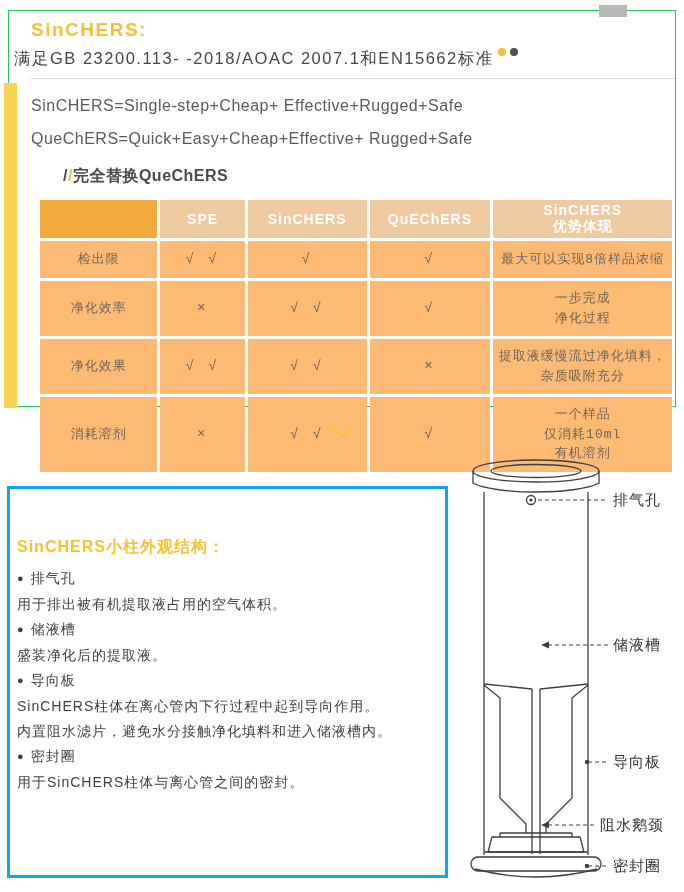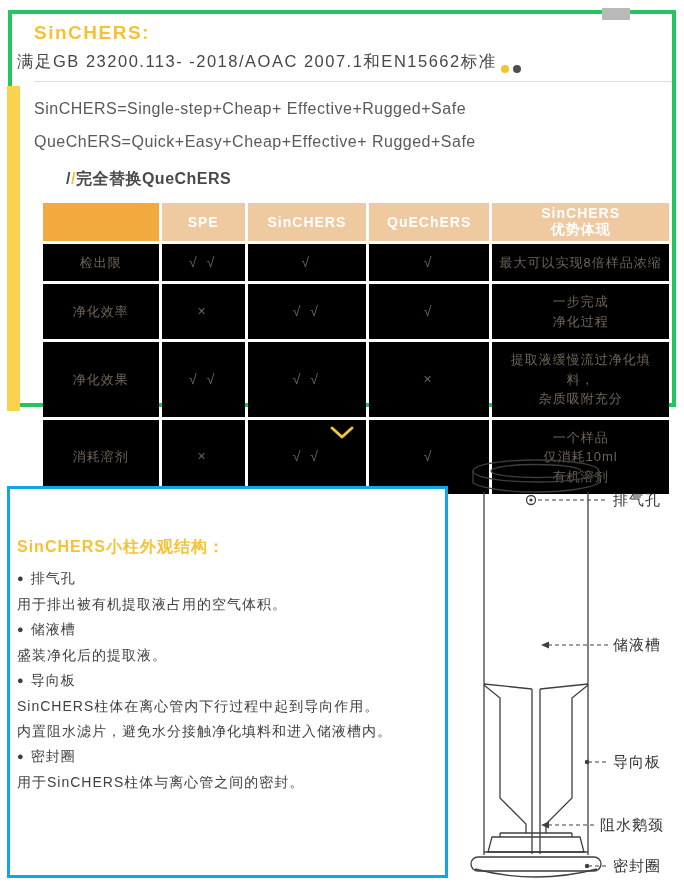--- a/index.html
+++ b/index.html
@@ -2,26 +2,26 @@
 <html><head>
 <meta charset="utf-8">
 <style>
   * { margin:0; padding:0; box-sizing:border-box; }
   html,body { width:684px; height:892px; background:#fff;
     font-family:"Liberation Sans","DejaVu Sans",sans-serif; }
   body { position:relative; overflow:hidden; }
 
   
   .top-card { position:absolute; left:8px; top:10px; width:668px; height:397px;
-    border:4px solid #22c55e; background:#fff; }
+    border:1px solid #22c55e; background:#fff; }
   .gray-tab { position:absolute; left:590px; top:-6px; width:28px; height:12px;
     background:#b9b9b9; }
   .main-title { position:absolute; left:22px; top:8px; font-size:19px; font-weight:bold;
     color:#f5c235; letter-spacing:1.5px; }
-  .subtitle-row { position:absolute; left:5px; top:37px; display:flex; align-items:flex-end; }
+  .subtitle-row { position:absolute; left:5px; top:37px; display:flex; align-items:flex-start; }
   .subtitle { font-size:16.5px; color:#474747; letter-spacing:1.5px; }
   .dot { width:8px; height:8px; border-radius:50%; display:inline-block; margin-left:4px; }
   .dot-yellow { background:#f5c235; }
   .dot-dark { background:#4f4f4f; }
   .divider { position:absolute; left:22px; right:0; top:67px; height:1px; background:#dcdcdc; }
   .accent-bar { position:absolute; left:-5px; top:72px; width:13px; height:325px;
     background:#f9d34f; }
   .formula { position:absolute; left:22px; font-size:16px; color:#5a5a5a; letter-spacing:.5px; }
   .formula-1 { top:86px; }
   .formula-2 { top:119px; }
@@ -31,22 +31,22 @@
   .slash-gold { color:#f5c235; font-weight:bold; }
 
   
   .cmp-table { position:absolute; left:28px; top:186px; border-collapse:separate;
     border-spacing:3px; table-layout:fixed; }
   .cmp-table th, .cmp-table td { text-align:center; vertical-align:middle;
     white-space:pre-line; }
   .cmp-table th { background:#efc9a0; color:#fff; font-weight:bold; font-size:14px;
     letter-spacing:1px; height:38px; padding:2px 4px; }
   .cmp-table th.c0 { background:#f2a93e; }
-  .cmp-table td { background:#000000; color:#6f6458; font-size:13px; line-height:1.5;
-    padding:8px 5px; letter-spacing:1px; }
+  .cmp-table td { background:#fdba74; color:#6f6458; font-size:13px; line-height:1.5;
+    padding:8px 5px; letter-spacing:1px;font-family:Liberation Mono, monospace; }
   .col0 { width:121px; } .col1 { width:86px; } .col2 { width:120px; }
   .col3 { width:122px;margin-top:6px; } .col4 { width:182px; }
   .cmp-table td.mark { font-size:14px; letter-spacing:3px; }
 
   
   .chevron-wrap { position:absolute; left:0; top:420px; width:684px; height:24px;
     display:flex; justify-content:center; align-items:center; }
 
   
   .bottom-card { position:absolute; left:7px; top:486px; width:441px; height:392px;

